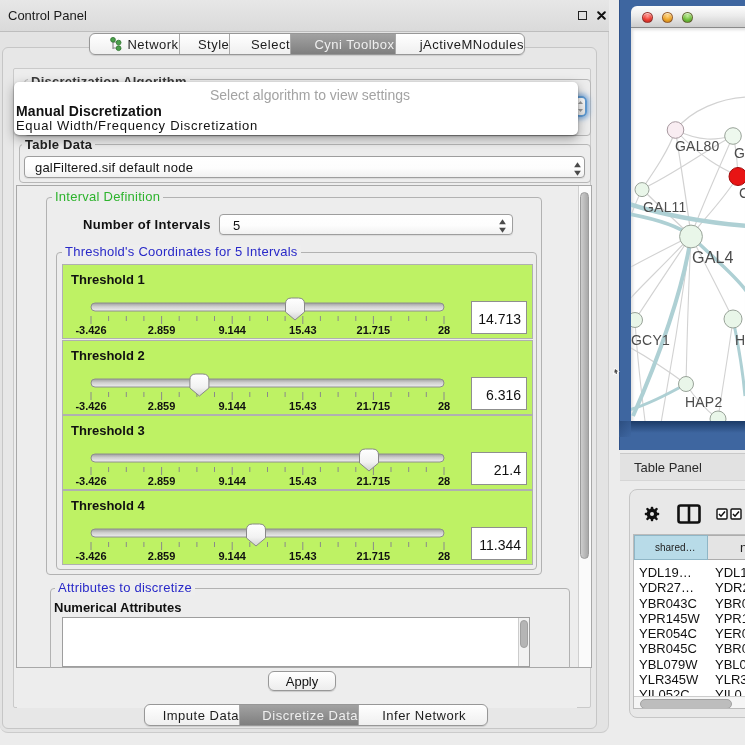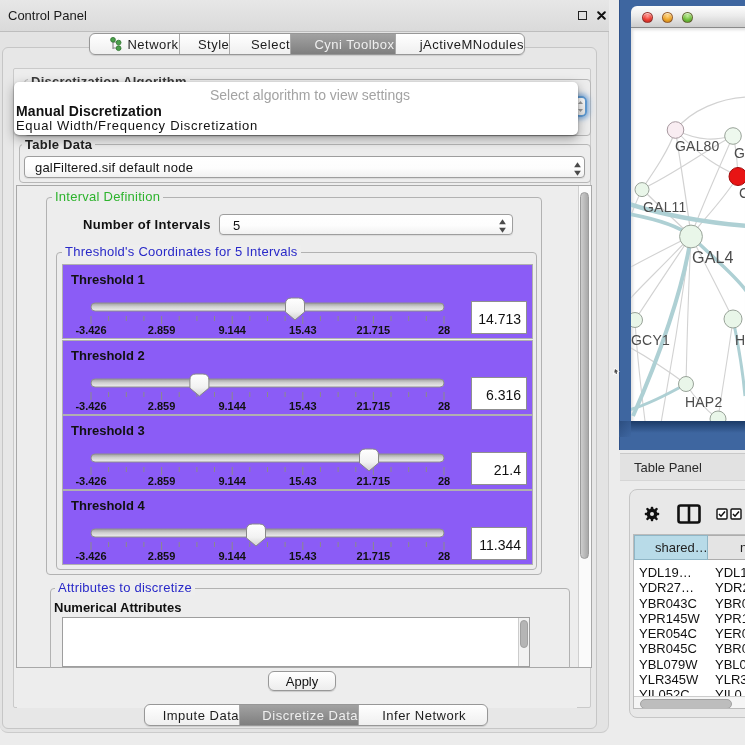--- a/index.html
+++ b/index.html
@@ -11,21 +11,21 @@
   border:1px solid #9e9e9e; border-radius:4px; box-shadow:0 1px 1px rgba(0,0,0,0.08); }
 .combo .txt { position:absolute; left:10px; top:3px; font-size:13px; color:#111; letter-spacing:0.2px; }
 .stepper { position:absolute; width:9px; height:14px; }
 .seg { position:absolute; display:flex; border:1px solid #979797; border-radius:6px;
   background:linear-gradient(180deg,#ffffff,#efefef); overflow:hidden;
   box-shadow:0 1px 1px rgba(0,0,0,0.12); }
 .seg > div { display:flex; align-items:center; justify-content:flex-end; font-size:13px; letter-spacing:0.5px;
   color:#1c1c1c; border-right:1px solid #a9a9a9; height:100%; }
 .seg > div:last-child { border-right:none; }
 .seg > div.sel { background:linear-gradient(180deg,#a2a2a2,#7f7f7f); color:#efefef; }
-.blk { position:absolute; left:62px; width:471px; height:75px; border:1px solid #b0b0b0; background:#8b5cf6; }
+.blk { position:absolute; left:62px; width:471px; height:75px; border:1px solid #b0b0b0; background:#bef264; }
 .blk b.t { position:absolute; left:8px; top:7px; font-size:13px; }
 .vbox { position:absolute; left:408px; top:36px; width:56px; height:33px; background:#fff;
   border:1px solid #8f8f8f; font-size:14px; text-align:right; padding:9px 5px 0 0; }
 </style></head>
 <body>
 
 <div class="abs" style="left:0;top:0;width:609px;height:733px;background:#e3e3e3;border-radius:0 0 8px 8px;border-right:1px solid #cfcfcf;border-bottom:1px solid #cbcbcb;"></div>
 <div class="abs" style="left:0;top:0;width:609px;height:32px;background:linear-gradient(180deg,#e7e7e7,#dadada);border-bottom:1px solid #bdbdbd;"></div>
 <div class="abs" style="left:8px;top:8px;font-size:13px;color:#1a1a1a;">Control Panel</div>
 <div class="abs" style="left:578px;top:11px;width:9px;height:9px;border:1.5px solid #222;"></div>
@@ -326,21 +326,21 @@
   </svg>
 <svg class="abs" style="left:716px;top:508px;" width="12" height="12" viewBox="0 0 12 12">
     <rect x="1" y="1" width="10" height="10" rx="1" fill="#fff" stroke="#111" stroke-width="1.4"></rect>
     <path d="M3 6 L5 8.2 L9 3.4" fill="none" stroke="#111" stroke-width="1.5"></path>
   </svg>
 <svg class="abs" style="left:730px;top:508px;" width="12" height="12" viewBox="0 0 12 12">
     <rect x="1" y="1" width="10" height="10" rx="1" fill="#fff" stroke="#111" stroke-width="1.4"></rect>
     <path d="M3 6 L5 8.2 L9 3.4" fill="none" stroke="#111" stroke-width="1.5"></path>
   </svg>
 <div class="abs" style="left:633px;top:534px;width:112px;height:175px;background:#fff;border:1px solid #bbb;border-right:none;overflow:hidden;">
-<div class="abs" style="left:0;top:0;width:74px;height:25px;background:#b8dbe8;border:1px solid #8fb6c6;line-height:23px;font-size:13px;color:#222;padding-left:20px;">shared…</div>
+<div class="abs" style="left:0;top:0;width:74px;height:25px;background:#b8dbe8;border:1px solid #8fb6c6;line-height:23px;font-size:10px;color:#222;padding-left:20px;">shared…</div>
 <div class="abs" style="left:74px;top:0;width:38px;height:25px;background:#e4e4e4;border:1px solid #adadad;border-left:none;"></div>
 <div class="abs" style="left:106px;top:5px;font-size:13px;color:#222;">na</div>
 <div class="abs" style="left:5px;top:30.0px;font-size:13px;">YDL19…</div>
 <div class="abs" style="left:81px;top:30.0px;font-size:13px;">YDL1</div>
 <div class="abs" style="left:5px;top:45.2px;font-size:13px;">YDR27…</div>
 <div class="abs" style="left:81px;top:45.2px;font-size:13px;">YDR2</div>
 <div class="abs" style="left:5px;top:60.5px;font-size:13px;">YBR043C</div>
 <div class="abs" style="left:81px;top:60.5px;font-size:13px;">YBR0</div>
 <div class="abs" style="left:5px;top:75.8px;font-size:13px;">YPR145W</div>
 <div class="abs" style="left:81px;top:75.8px;font-size:13px;">YPR1</div>

